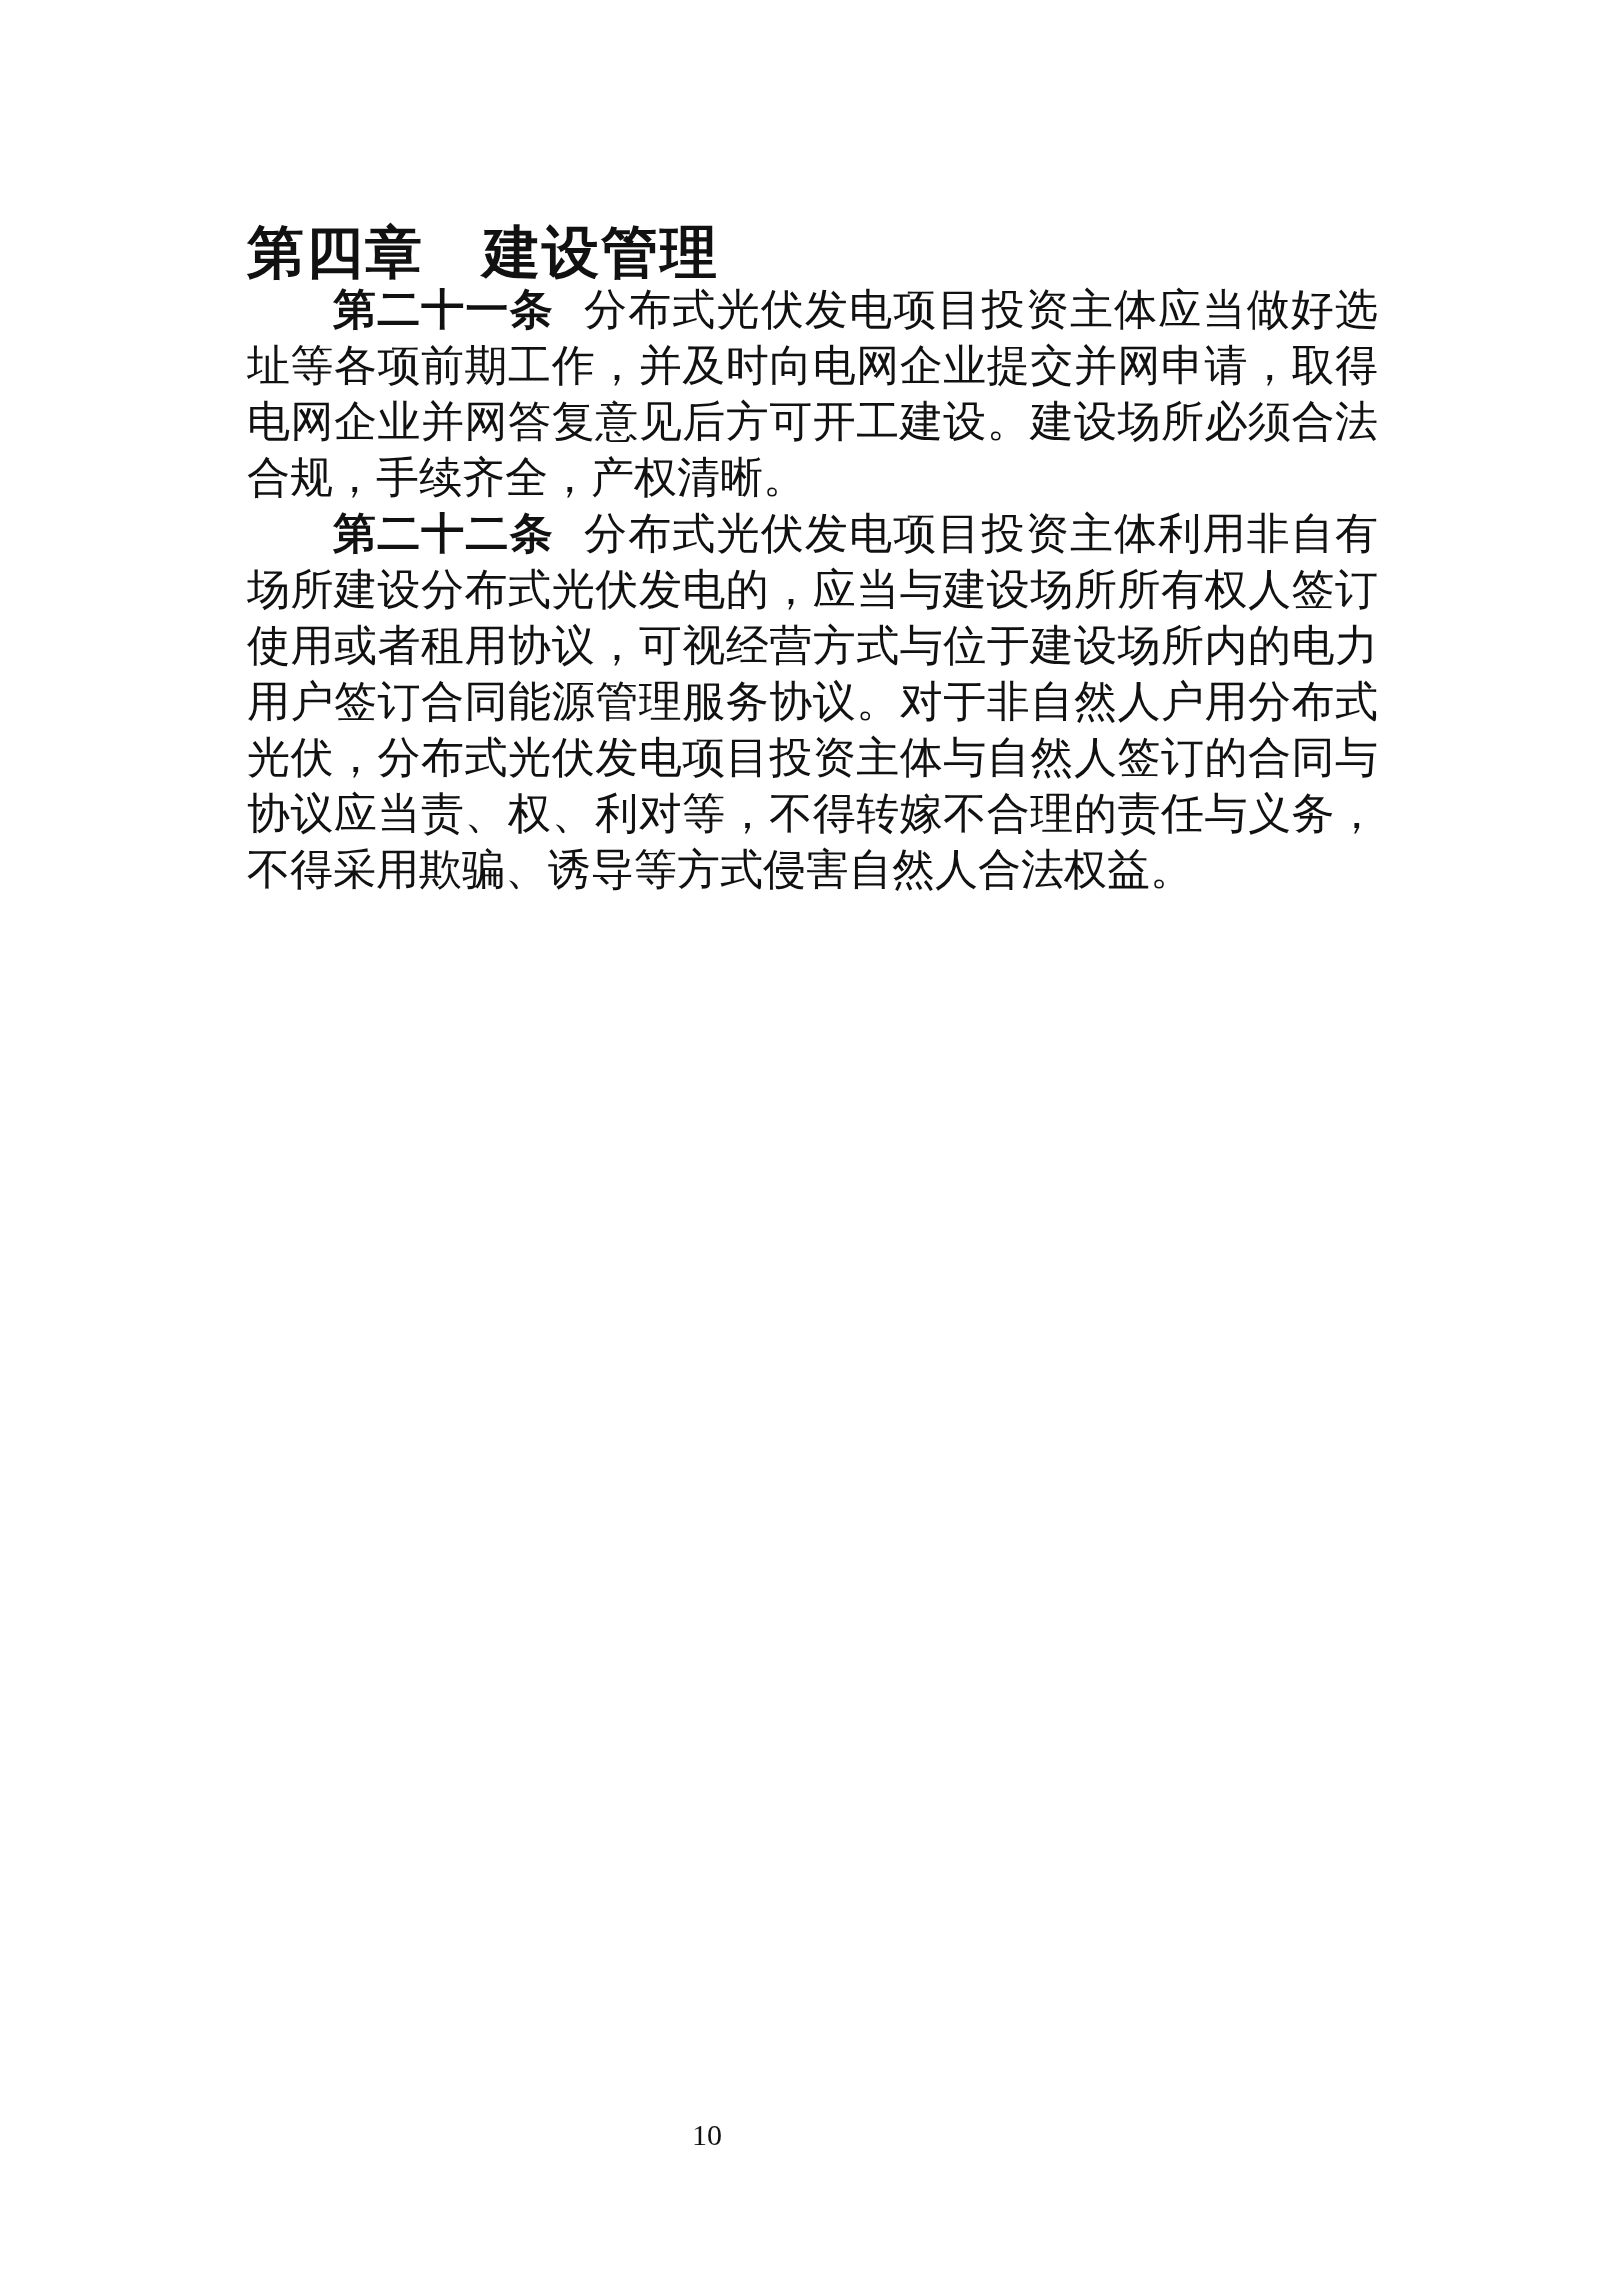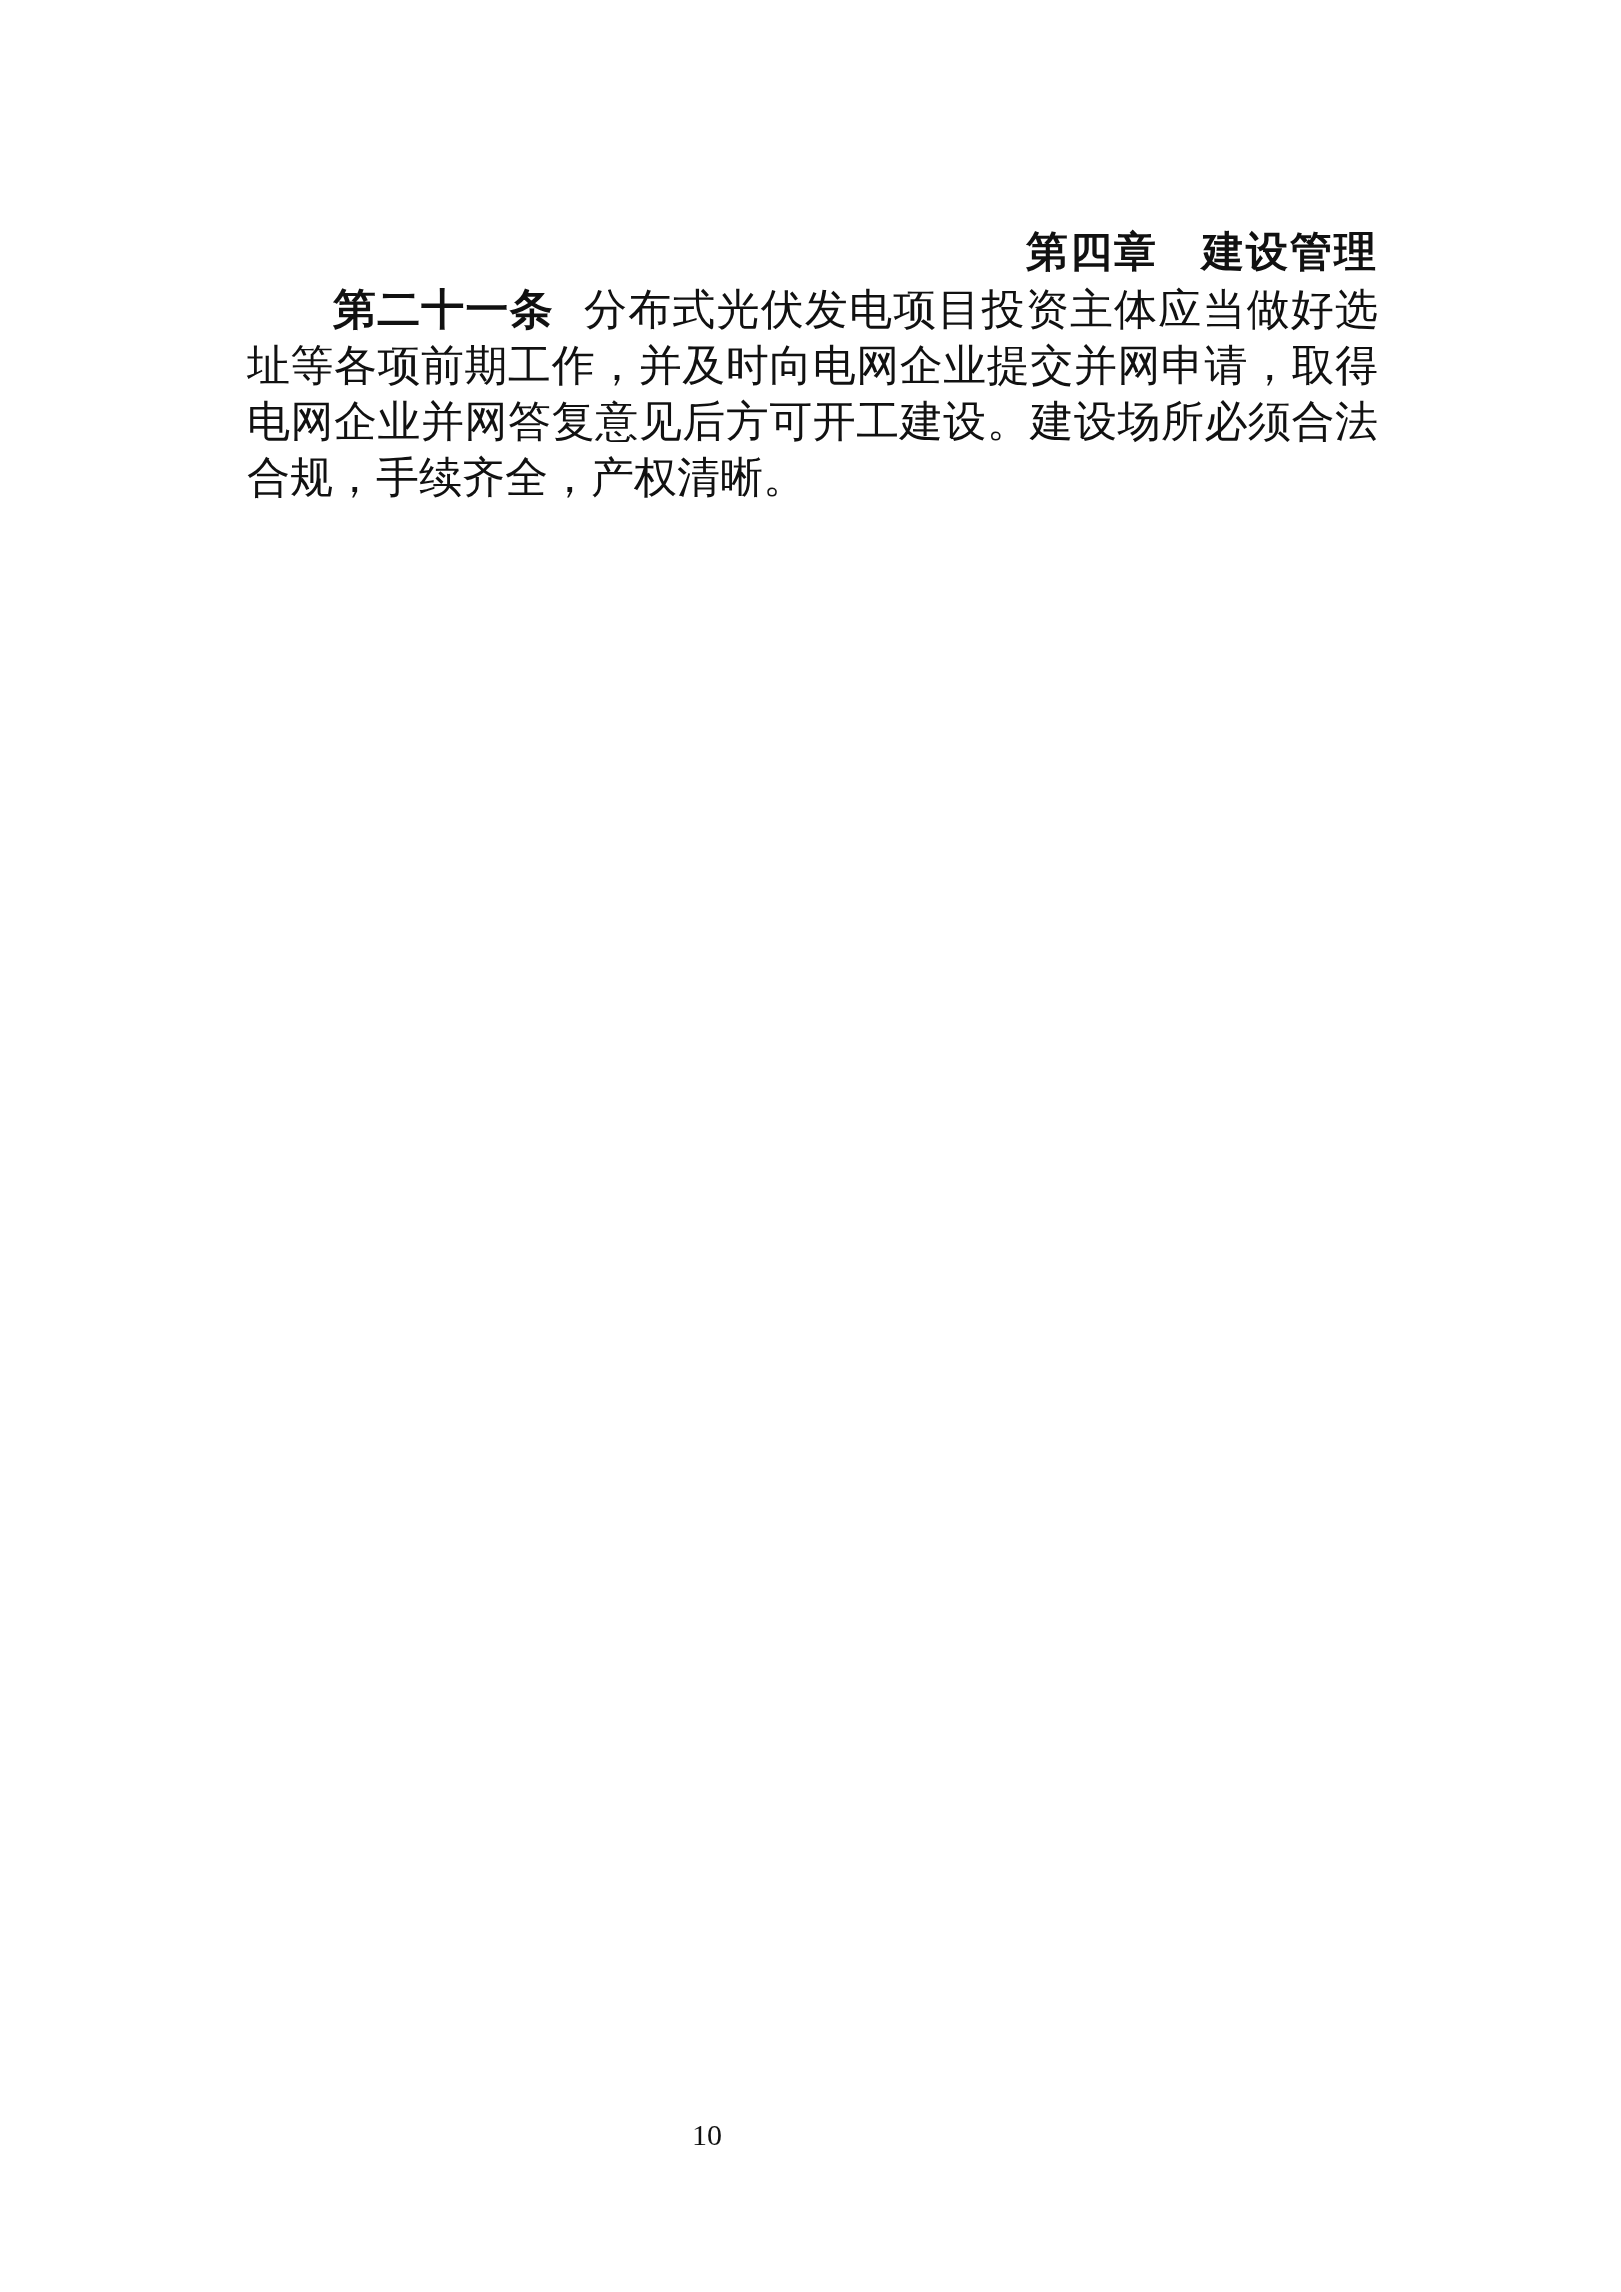--- a/index.html
+++ b/index.html
@@ -14,22 +14,22 @@
     background: #ffffff;
     overflow: hidden;
     font-family: "Liberation Serif", serif;
     color: #111111;
   }
   .chapter-heading {
     position: absolute;
     top: 223px;
     left: 247px;
     width: 1131px;
-    text-align: right;
-    font-size: 42px;
+    text-align: left;
+    font-size: 57px;
     font-weight: 700;
     letter-spacing: 2px;
     line-height: 59px;
     white-space: nowrap;
   }
   .content {
     position: absolute;
     top: 282px;
     left: 247px;
     width: 1131px;
@@ -64,20 +64,23 @@
 <div class="page">
 
   <div class="chapter-heading">第四章　建设管理</div>
 
   <div class="content">
 
     <p class="article">
       <span class="article-number">第二十一条</span><span>分布式光伏发电项目投资主体应当做好选址等各项前期工作，并及时向电网企业提交并网申请，取得电网企业并网答复意见后方可开工建设。建设场所必须合法合规，手续齐全，产权清晰。</span>
     </p>
 
+    <p class="article">
+      <span class="article-number">第二十二条</span><span>分布式光伏发电项目投资主体利用非自有场所建设分布式光伏发电的，应当与建设场所所有权人签订使用或者租用协议，可视经营方式与位于建设场所内的电力用户签订合同能源管理服务协议。对于非自然人户用分布式光伏，分布式光伏发电项目投资主体与自然人签订的合同与协议应当责、权、利对等，不得转嫁不合理的责任与义务，不得采用欺骗、诱导等方式侵害自然人合法权益。</span>
+    </p>
 
 
 
   </div>
 
   <div class="page-number">10</div>
 
 </div>
 
 

